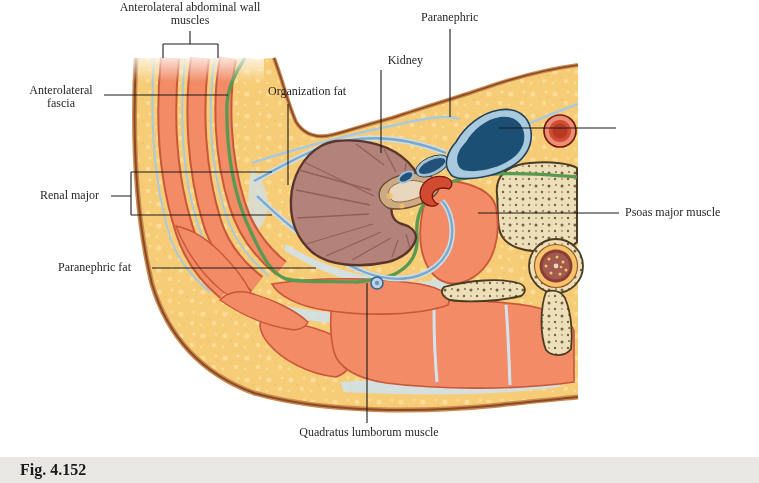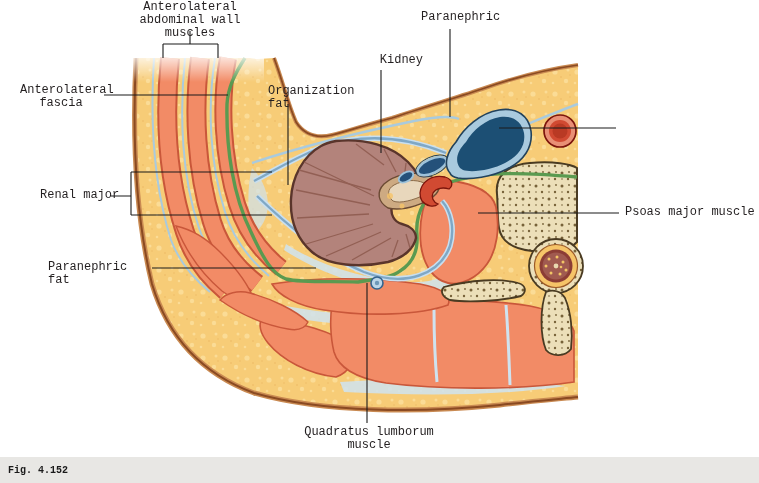--- a/index.html
+++ b/index.html
@@ -1,23 +1,23 @@
 <!DOCTYPE html>
 <html><head>
 <meta charset="utf-8">
 <style>
   html,body{margin:0;padding:0;background:#ffffff;}
   .figure{position:relative;width:759px;height:483px;background:#fff;overflow:hidden;
-          font-family:Liberation Mono, monospace;}
+          font-family:Liberation Serif, serif;}
   .art{position:absolute;left:0;top:0;}
   .lbl{position:absolute;font-size:12px;line-height:13px;color:#231f20;white-space:normal;}
   .lbl.center{text-align:center;}
   .caption-bar{position:absolute;left:0;top:457px;width:759px;height:26px;background:#e8e7e4;
                display:flex;align-items:center;}
-  .caption-bar .num{font-weight:bold;font-size:10px;color:#1a1a1a;margin-left:8px;}
+  .caption-bar .num{font-weight:bold;font-size:16px;color:#1a1a1a;margin-left:20px;}
   .caption-bar .txt{font-size:11.5px;color:#1a1a1a;margin-left:6px;}
 </style>
 </head>
 <body>
 
 <div class="figure">
 
   <svg class="art" width="759" height="455" viewBox="0 0 759 455">
     <defs>
       <pattern id="fatTex" patternUnits="userSpaceOnUse" width="22" height="22">
@@ -197,21 +197,21 @@
       <path d="M367,283 L367,423"></path>
     </g>
   </svg>
 
   <div class="lbl center" style="left:112px;top:1px;width:156px;">Anterolateral abdominal wall muscles</div>
   <div class="lbl center" style="left:20px;top:84px;width:82px;">Anterolateral fascia</div>
   <div class="lbl" style="left:268px;top:85px;width:100px;">Organization fat</div>
   <div class="lbl" style="left:363px;top:54px;width:60px;text-align:right;">Kidney</div>
   <div class="lbl" style="left:421px;top:11px;width:90px;">Paranephric</div>
   <div class="lbl" style="left:40px;top:189px;width:90px;">Renal major</div>
-  <div class="lbl" style="left:48px;top:261px;width:100px;">Paranephric fat</div>
+  <div class="lbl" style="left:58px;top:261px;width:100px;">Paranephric fat</div>
   <div class="lbl center" style="left:287px;top:426px;width:164px;">Quadratus lumborum muscle</div>
   <div class="lbl" style="left:625px;top:206px;width:130px;">Psoas major muscle</div>
 
   <div class="caption-bar">
     <span class="num">Fig. 4.152</span>
   </div>
 
 </div>
 
 </body></html>

